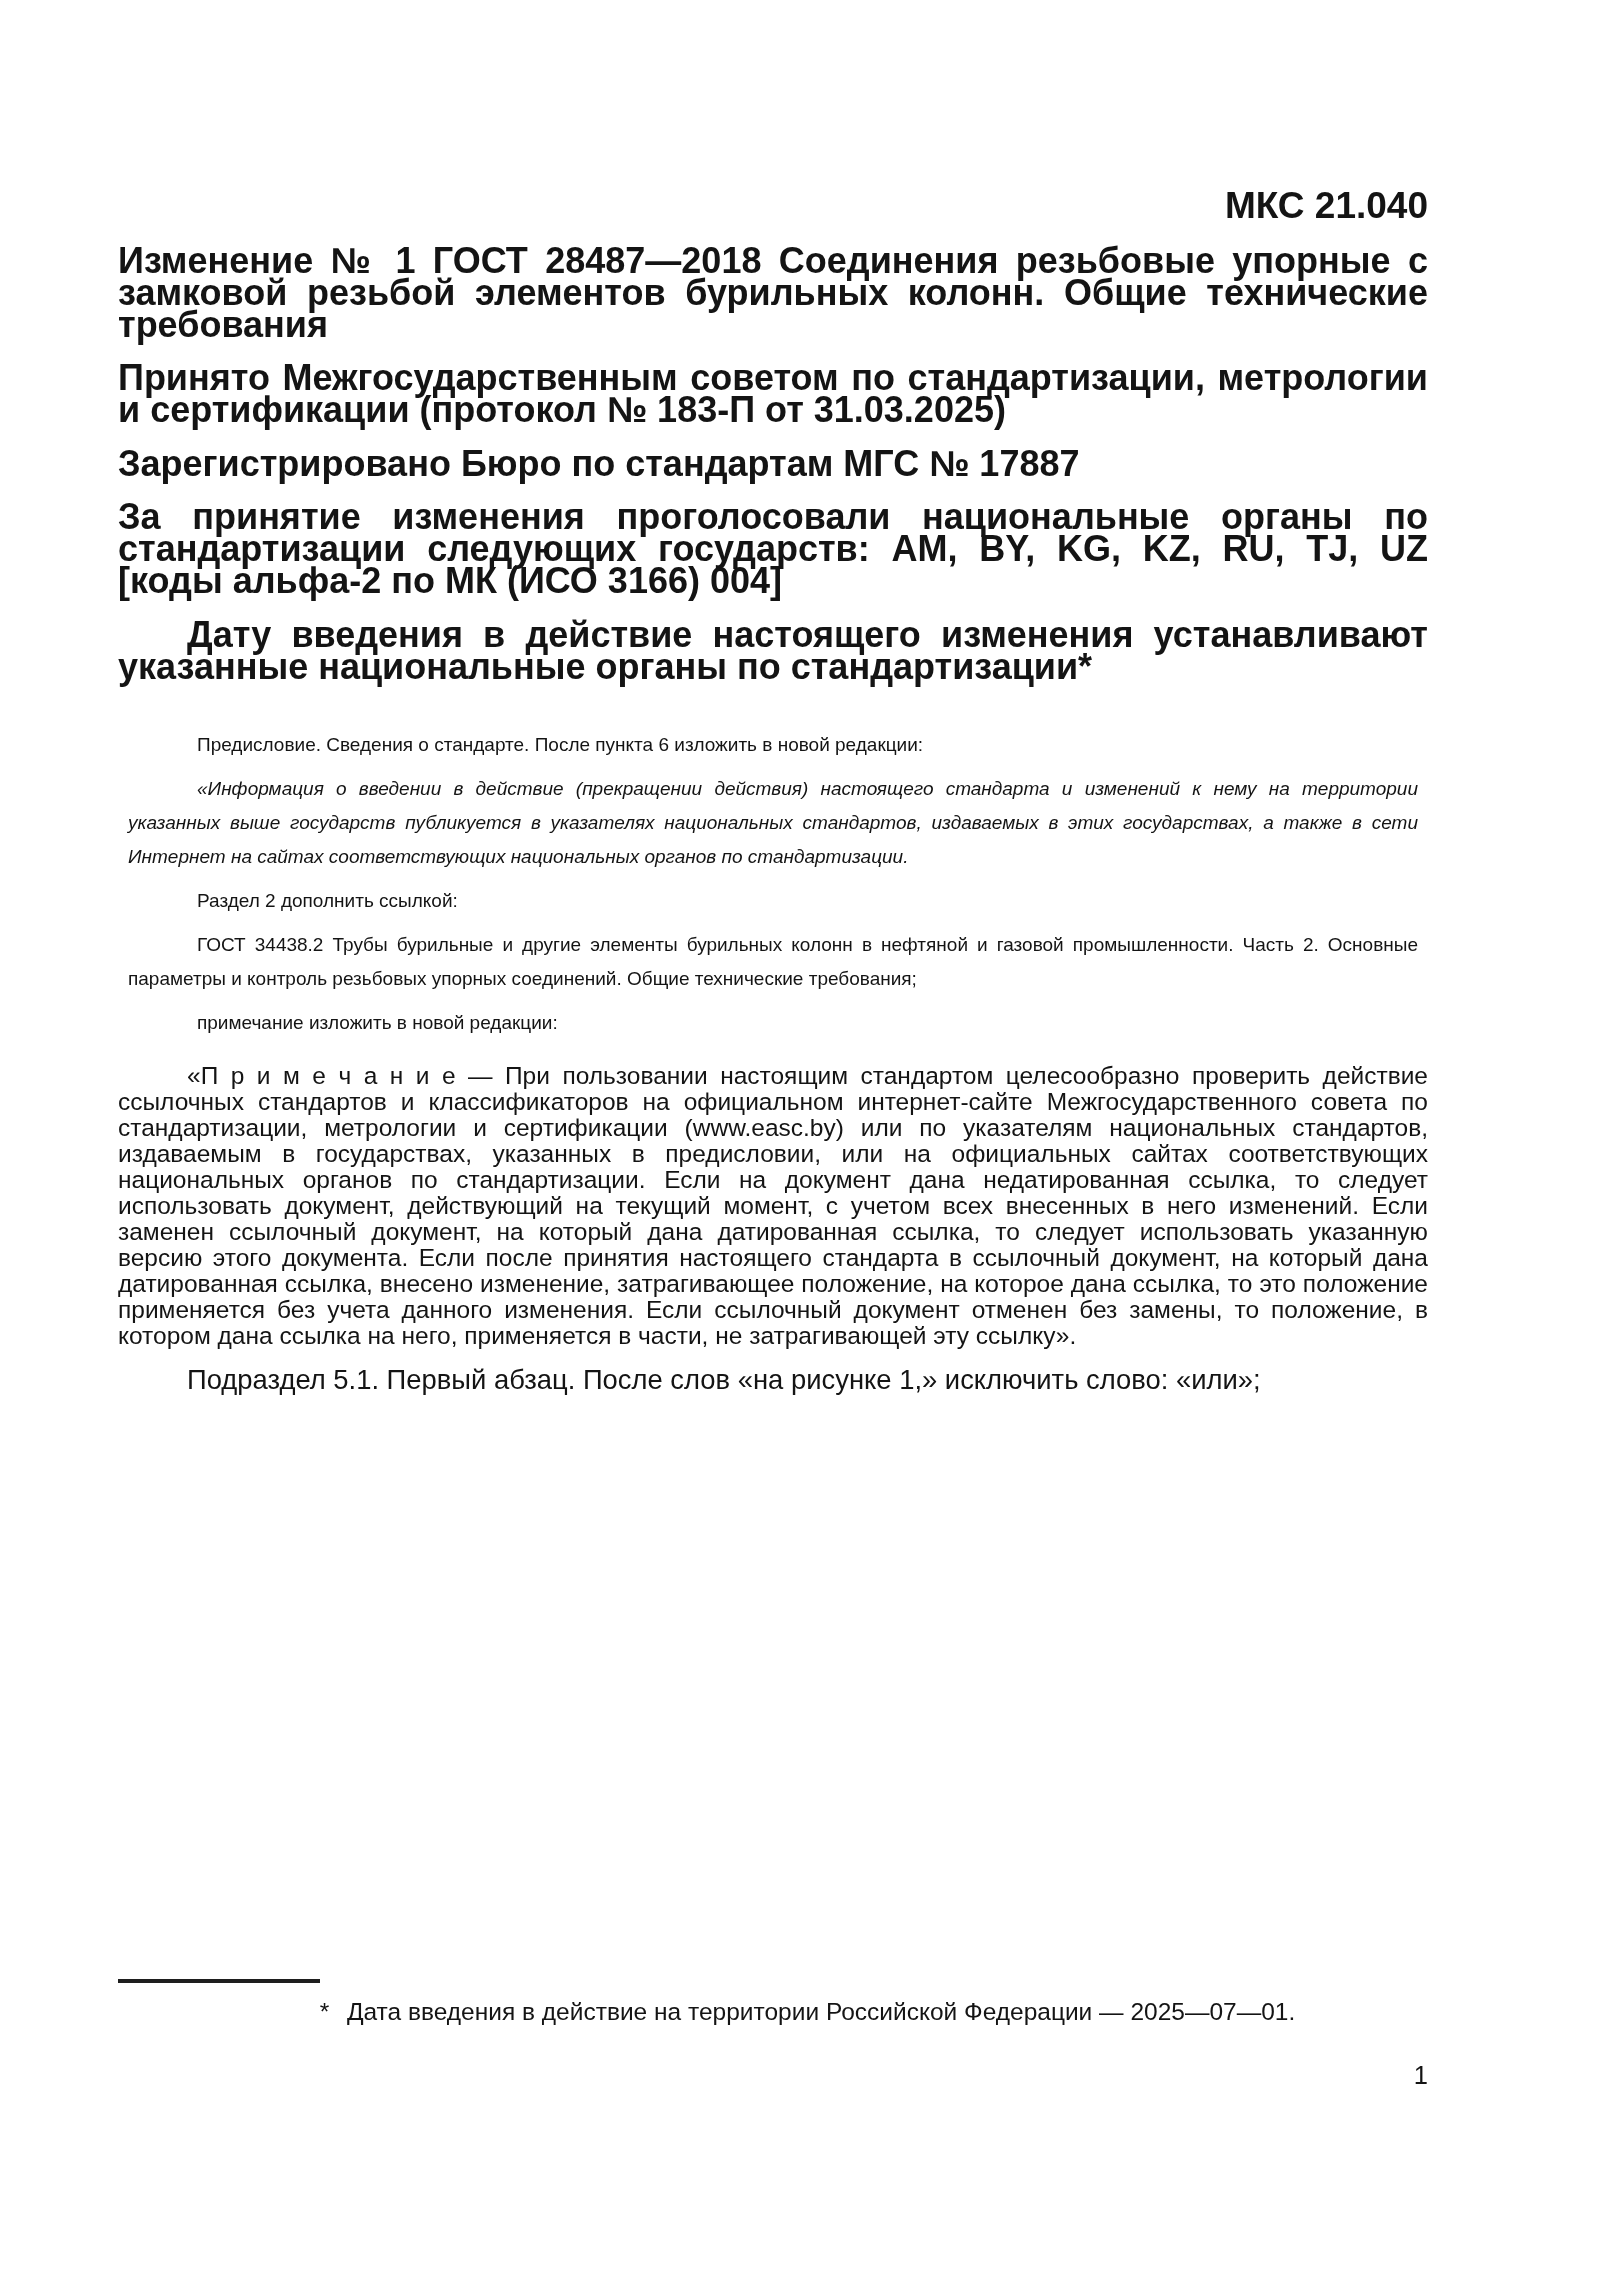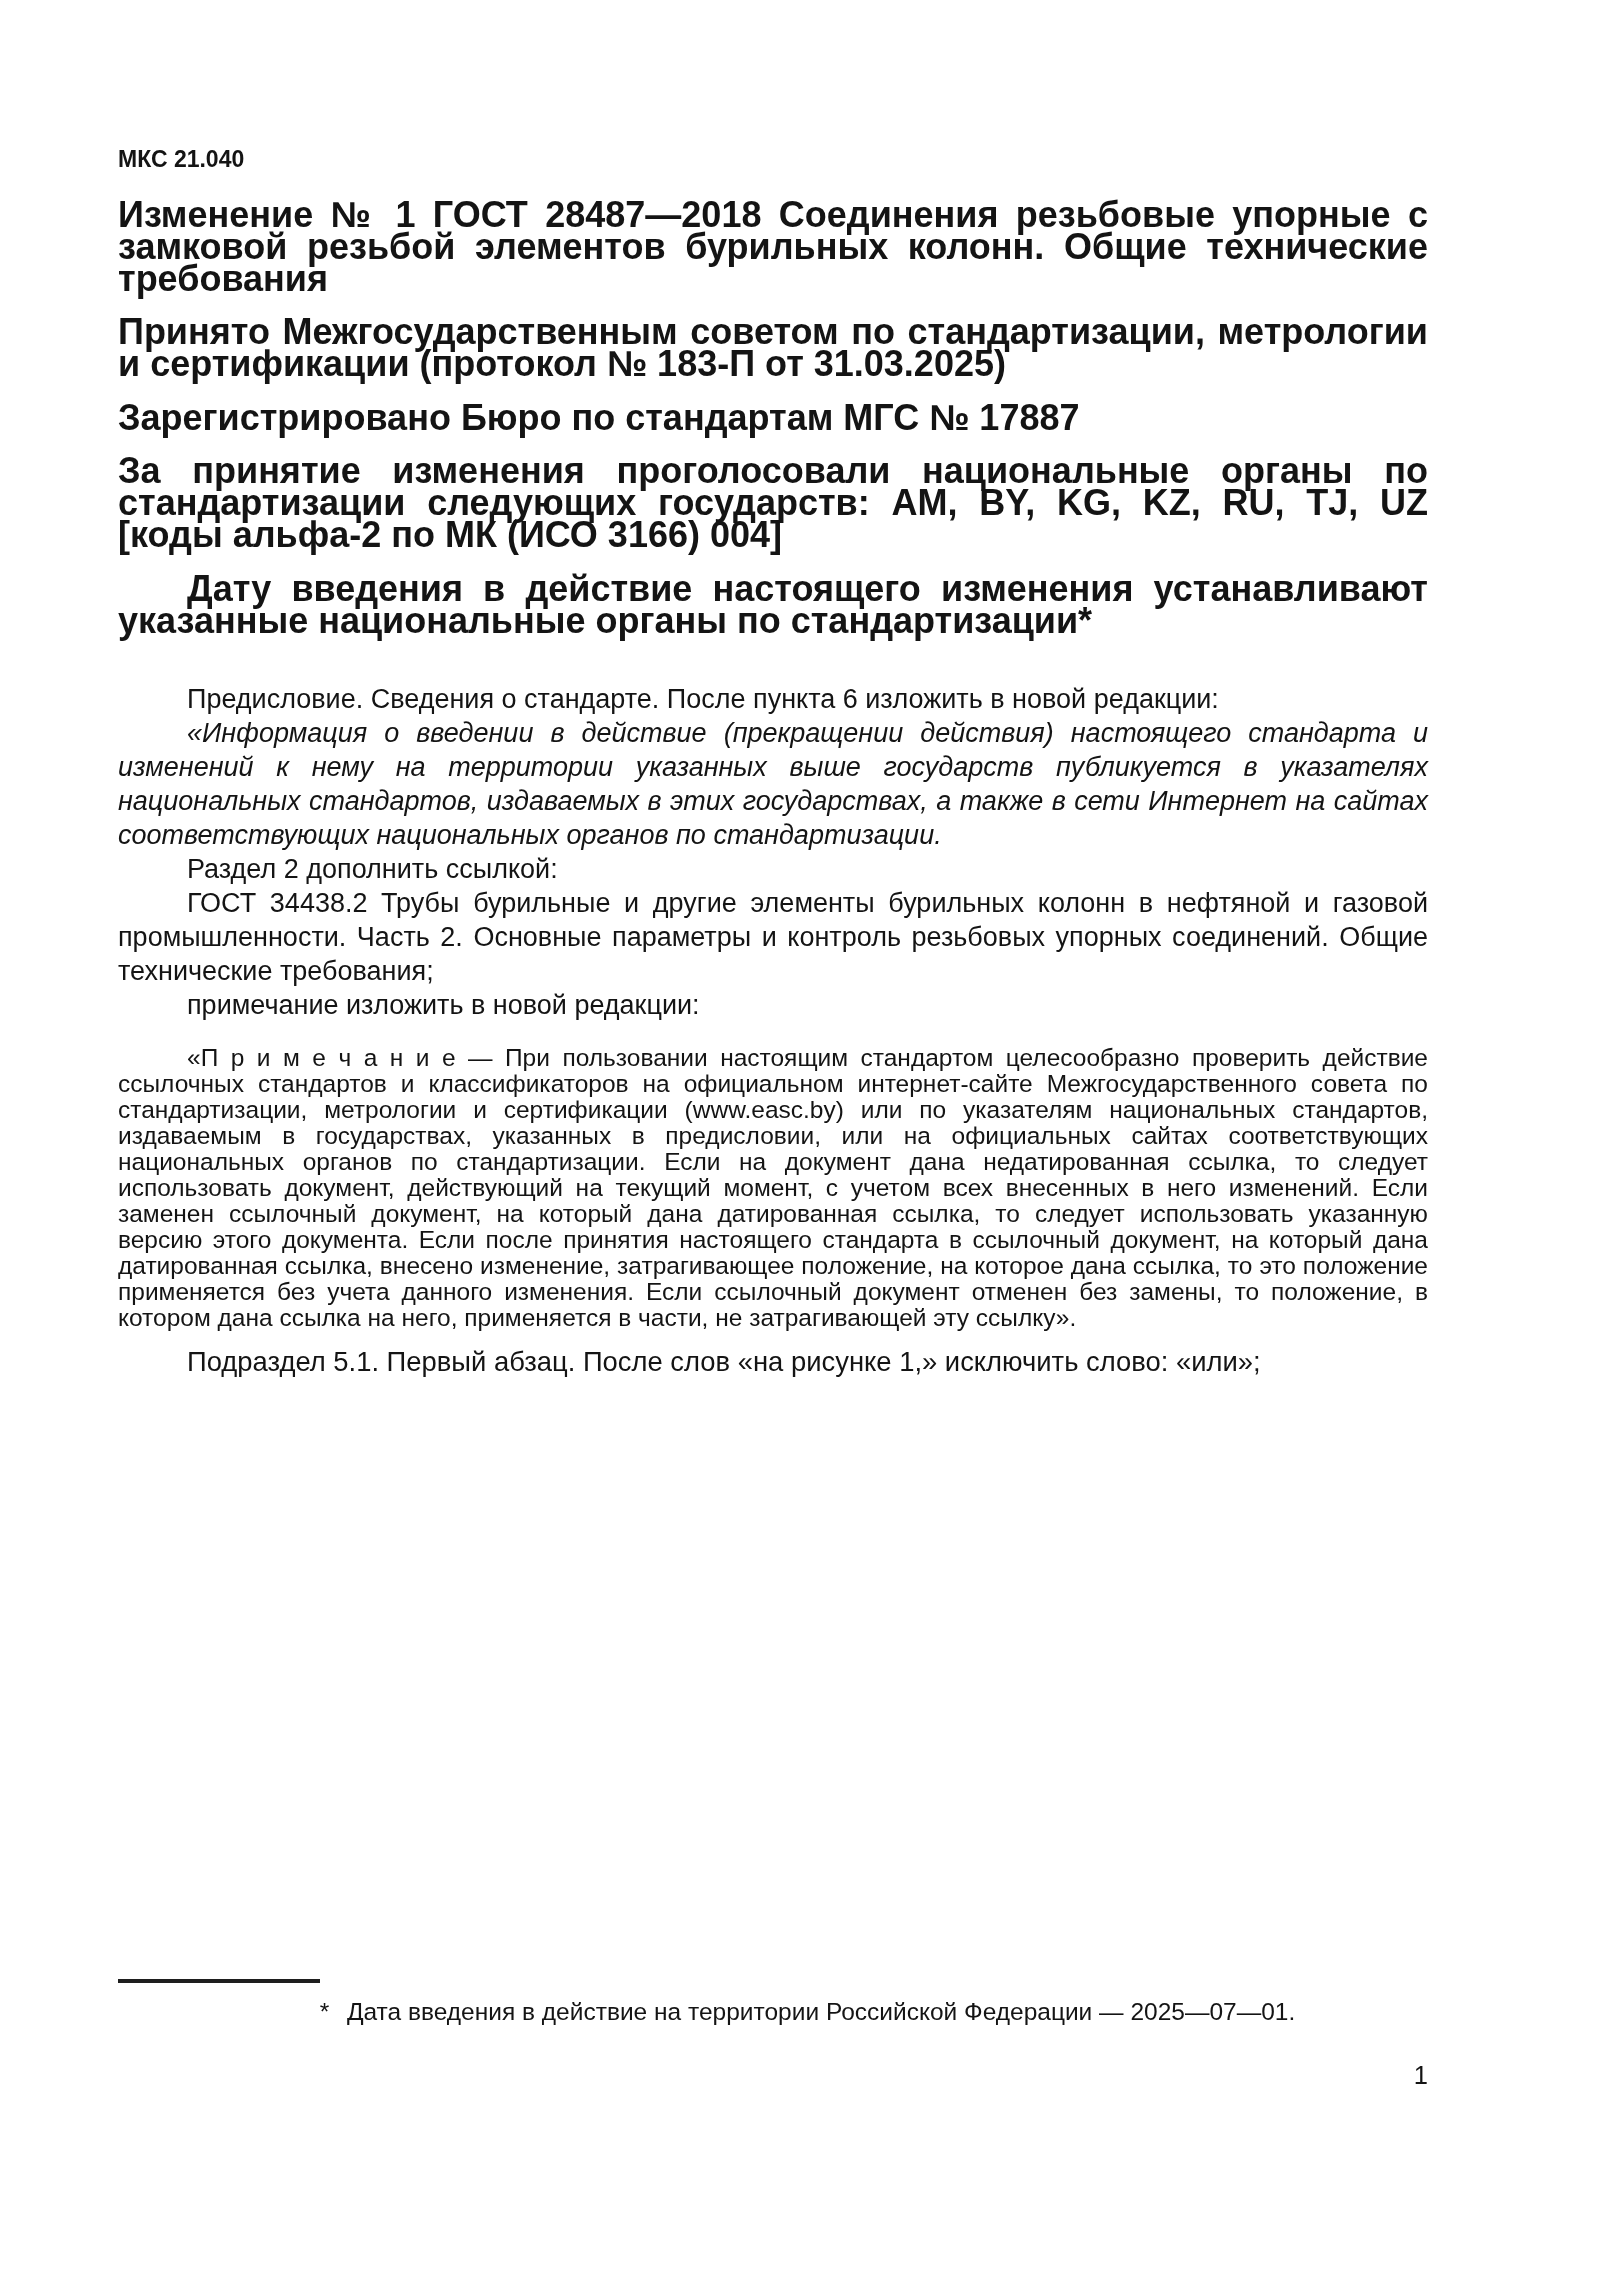--- a/index.html
+++ b/index.html
@@ -9,36 +9,38 @@
     height: 2293px;
     margin: 0 auto;
     background: #ffffff;
     color: #141414;
     font-family: "Liberation Sans", sans-serif;
     box-sizing: border-box;
     padding: 142px 193px 0 118px;
     overflow: hidden;
   }
   .hdr-code {
+    text-align: right;
     font-weight: bold;
-    font-size: 23px;
+    font-size: 37px;
     line-height: 35px;
+    margin-top: 46px;
   }
   .lead p {
     margin: 21.6px 0 0 0;
     font-weight: bold;
     font-size: 36px;
     line-height: 32px;
     text-align: justify;
   }
   .lead p.indent { text-indent: 69px; }
   .bodyblock { margin-top: 45px; }
   .bodyblock p {
-    margin: 0;
-    font-size: 27px;
+    margin: 10px;
+    font-size: 19px;
     line-height: 34px;
     text-indent: 69px;
     text-align: justify;
   }
   .bodyblock p.it { font-style: italic; }
   .note-par {
     margin: 23.5px 0 0 0;
     font-size: 24.5px;
     line-height: 26px;
     text-indent: 69px;

